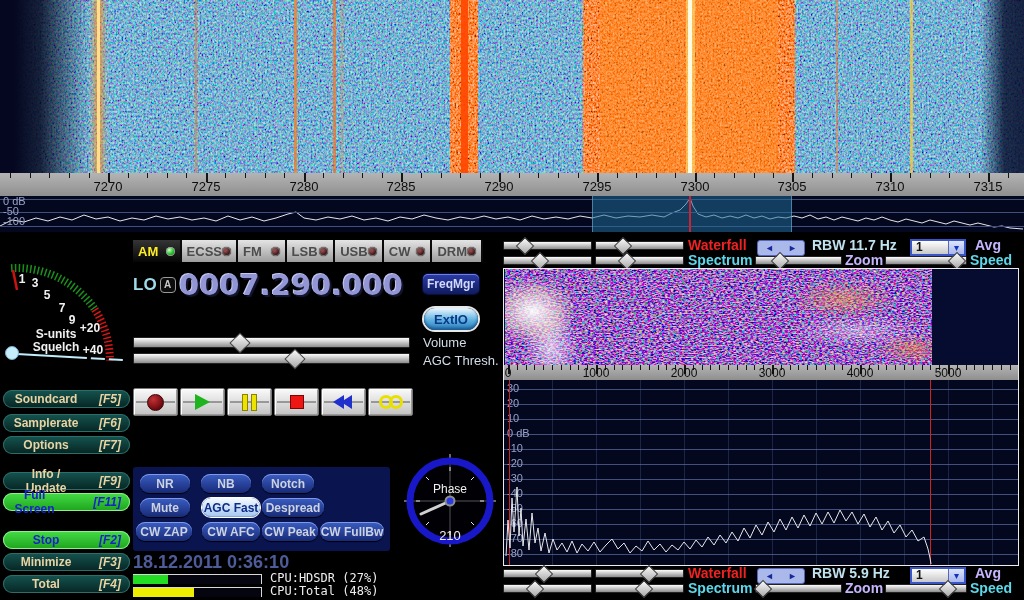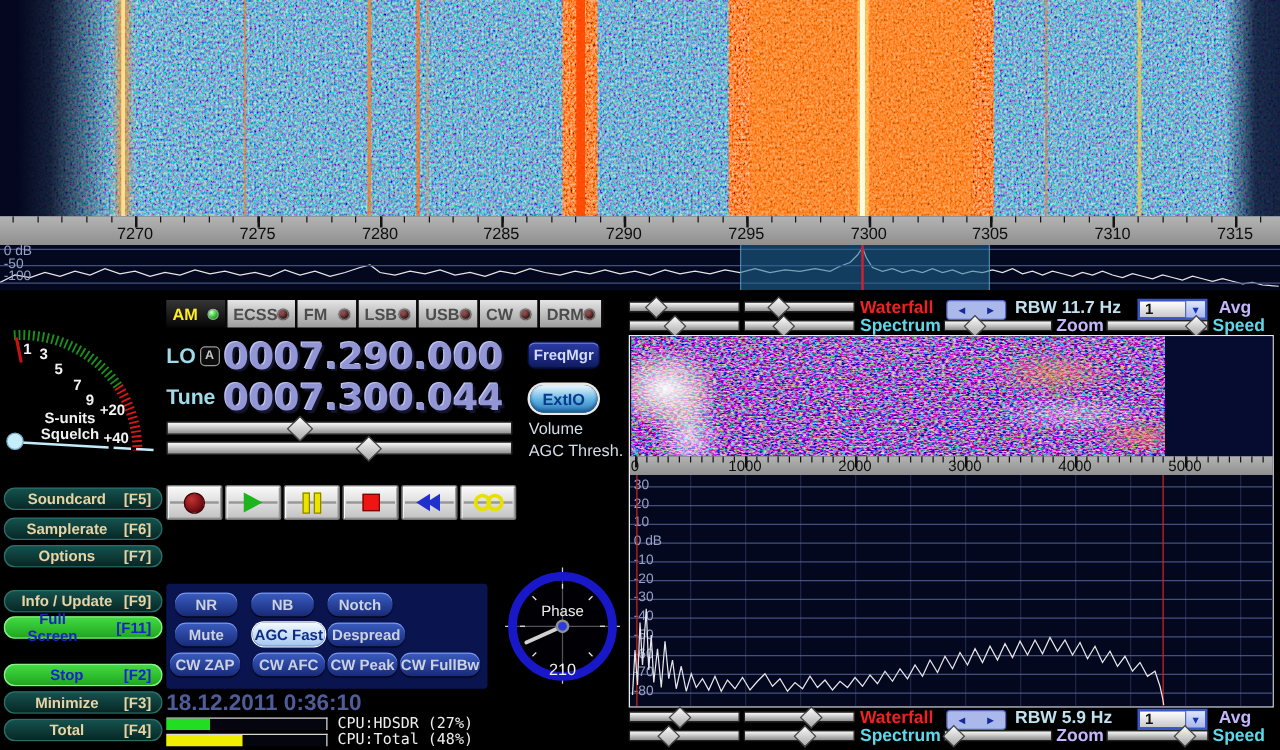--- a/index.html
+++ b/index.html
@@ -35,21 +35,21 @@
      border-left:1px solid rgba(130,195,225,.5);border-right:1px solid rgba(130,195,225,.5);}
   #tune-line{position:absolute;top:0;width:2px;height:36px;background:#cc2233;}
   .trace-svg{position:absolute;left:0;top:0;}
   polyline{fill:none;stroke:#e6e6ea;stroke-width:1;}
 
   
   .lbtn{position:absolute;left:3px;width:127px;height:18px;border-radius:9px;
      background:linear-gradient(#155450,#062523);box-shadow:inset 0 0 0 1px #2e6e68,0 0 0 1px #000;
      color:#e9d3a2;font-weight:bold;font-size:12px;display:flex;align-items:center;padding:0 9px;box-sizing:border-box;}
   .lbtn .lb-label{flex:1;text-align:center;}
-  .lbtn .lb-key{margin-left:4px;}
+  .lbtn .lb-key{margin-left:19px;font-style:italic;}
   .lbtn.on{background:linear-gradient(#45dc45,#1da41d);box-shadow:inset 0 0 0 1px #8df08d,0 0 0 1px #000;color:#1a22c8;}
 
   
   #mode-row{left:133px;top:240px;width:350px;height:22px;display:flex;background:#000;}
   .mbtn{flex:1;background:linear-gradient(#e4e4e4,#9d9d9d);border-right:2px solid #0a0a0a;
      display:flex;align-items:center;justify-content:space-between;padding:0 5px;
      color:#4c4c4c;font-weight:bold;font-size:13px;box-sizing:border-box;}
   .mbtn .led{width:9px;height:9px;border-radius:50%;
      background:radial-gradient(circle at 35% 32%,#8a4a4a 0 18%,#1d0606 75%);box-shadow:inset 0 0 0 1px #777,0 0 1px #000;}
   .mbtn.sel{background:linear-gradient(#353535,#050505);color:#ffee22;}
@@ -351,24 +351,20 @@
       </div>
     </div>
 
   <div class="freq-row" style="top:268px">
     <span class="flabel">
         <span>LO</span>
         <span class="fbadge">A</span>
       </span>
     <span class="fdigits">0007.290.000</span>
   </div>
-  <div class="freq-row" style="top:301px">
-    <span class="flabel">Tune</span>
-    <span class="fdigits">0007.300.044</span>
-  </div>
 
   <div id="btn-freqmgr" class="abs">FreqMgr</div>
   <div id="btn-extio" class="abs">ExtIO</div>
   <div class="side-label" style="top:335px">Volume</div>
   <div class="side-label" style="top:353px">AGC Thresh.</div>
 
   <div class="slider big" style="left:133px;top:337px;width:275px">
       <i class="thumb" style="left: 105.94px;"></i>
     </div>
   <div class="slider big" style="left:133px;top:353px;width:275px">

